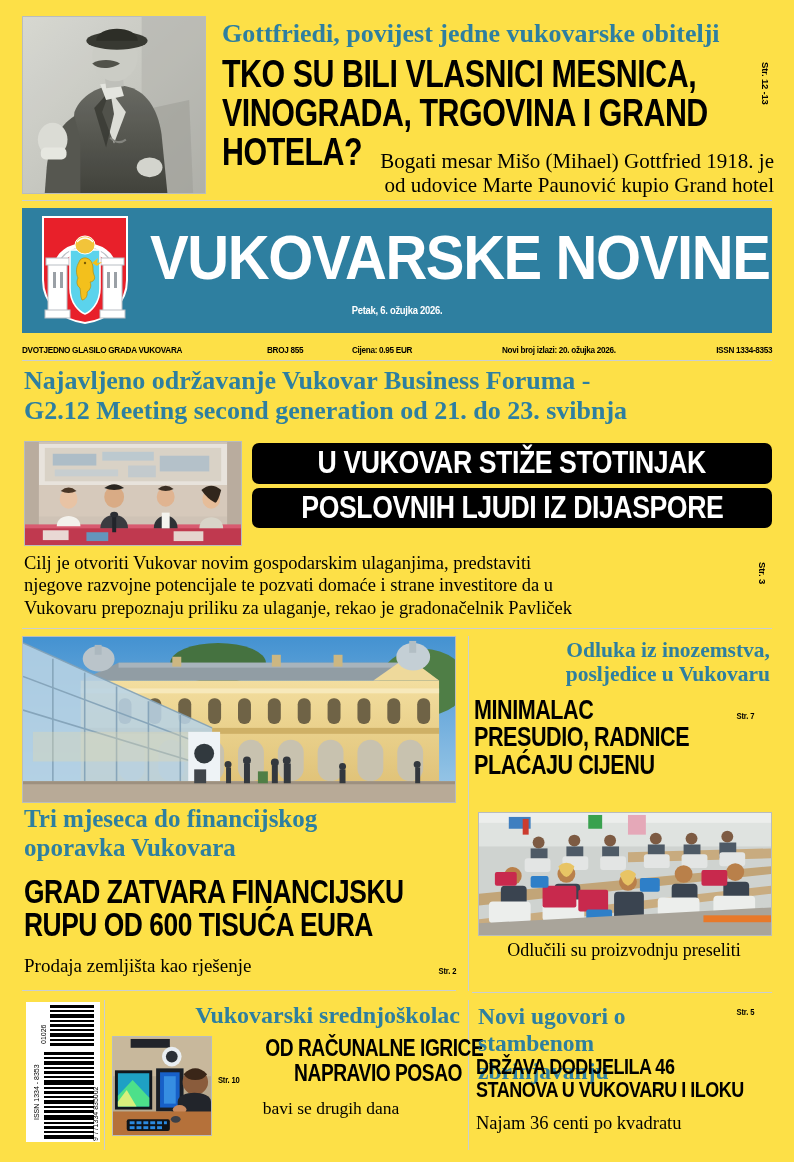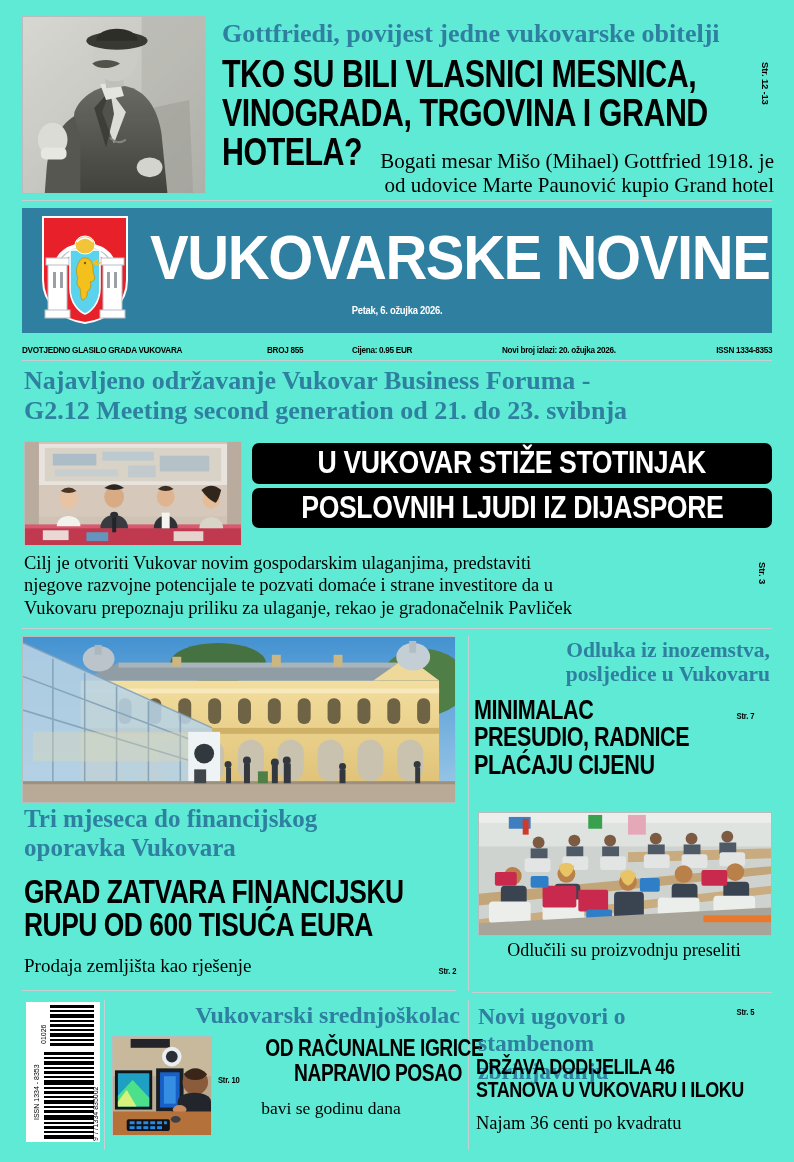--- a/index.html
+++ b/index.html
@@ -8,21 +8,21 @@
     width: 794px;
     height: 1162px;
     background: #ffffff;
     font-family: "Liberation Serif", serif;
     overflow: hidden;
   }
   .page {
     position: relative;
     width: 794px;
     height: 1162px;
-    background: #5eead4;
+    background: #fde047;
   }
 
   
   .kicker {
     color: #2E7FA0;
     font-family: "Liberation Serif", serif;
     font-weight: bold;
     line-height: 1.08;
   }
   .headline {
@@ -748,21 +748,21 @@
       <ellipse cx="64" cy="84" rx="5" ry="3.5" fill="#3c4048"></ellipse>
     </svg>
   </div>
 
   <div id="bot-left-head">
     <div class="headline right hl">OD RAČUNALNE IGRICE</div>
     <div class="headline right hl">NAPRAVIO POSAO</div>
   </div>
   <div id="bot-left-pageref" class="pageref">Str. 10</div>
   <div id="bot-left-deck" class="deck">
-    <div>bavi se godinu dana</div>
+    <div>bavi se drugih dana</div>
   </div>
 
   <div id="bot-right-kicker" class="kicker">
     <div>Novi ugovori o</div>
     <div>stambenom zbrinjavanju</div>
   </div>
   <div id="bot-right-pageref" class="pageref">Str. 5</div>
   <div id="bot-right-head">
     <div class="headline hl">DRŽAVA DODIJELILA 46</div>
     <div class="headline hl">STANOVA U VUKOVARU I ILOKU</div>

